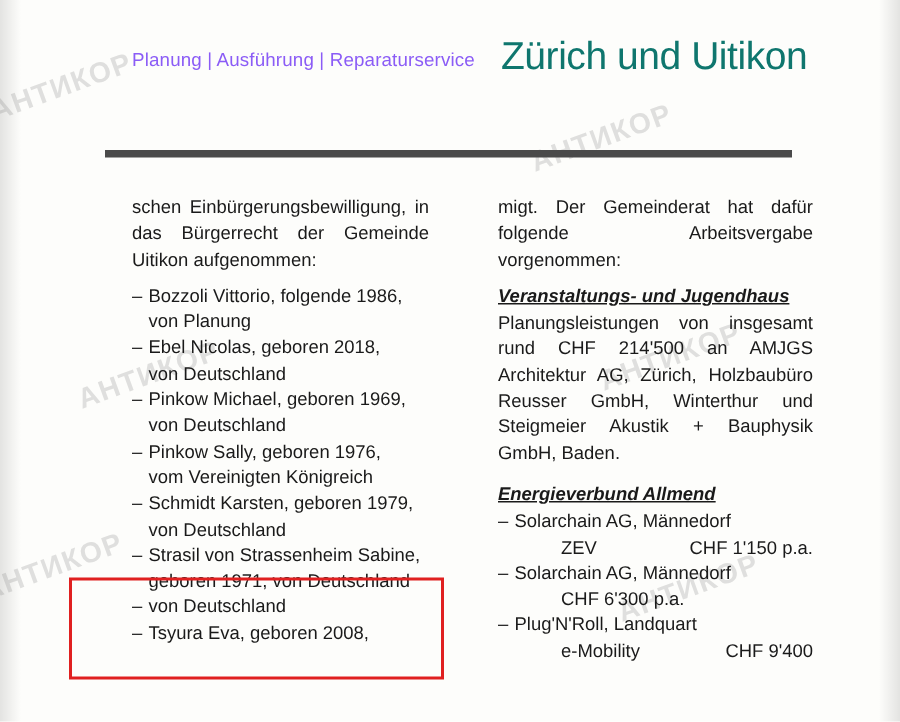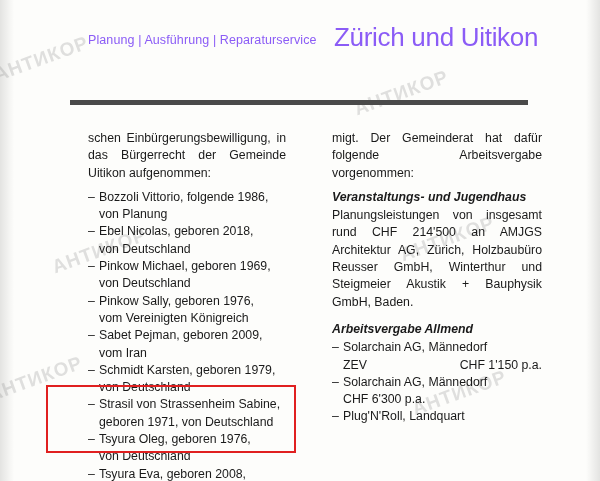--- a/index.html
+++ b/index.html
@@ -55,21 +55,21 @@
     font-size: 12.5px;
     color: #8b5cf6;
     letter-spacing: 0.1px;
   }
   .masthead {
     position: absolute;
     left: 334px;
     top: 22px;
     font-size: 26px;
     letter-spacing: -0.3px;
-    color: #8b5cf6;
+    color: #0f766e;
     white-space: nowrap;
   }
 
   .rule {
     position: absolute;
     left: 70px;
     top: 100px;
     width: 458px;
     height: 5px;
     background: #4a4a4a;
@@ -107,26 +107,28 @@
     left: 0;
     top: 0;
   }
   .subline { display: block; }
 
   .subhead {
     font-style: italic;
     font-weight: bold;
     margin: 10px 0 1px 0;
     font-size: 12.3px;
+    text-decoration: underline;
   }
   .subhead.first { margin-top: 4px; }
 
   .rowline {
     display: flex;
     justify-content: space-between;
+    margin-left: 31px;
   }
   .rowline .amt { white-space: nowrap; }
 
   .bigtitle {
     position: absolute;
     left: 332px;
     top: 424px;
     width: 230px;
     font-size: 17.5px;
     font-weight: bold;
@@ -193,65 +195,65 @@
       </li>
       <li>
         <span class="subline">Pinkow Michael, geboren 1969,</span>
         <span class="subline">von Deutschland</span>
       </li>
       <li>
         <span class="subline">Pinkow Sally, geboren 1976,</span>
         <span class="subline">vom Vereinigten Königreich</span>
       </li>
       <li>
-        <span class="subline">Sabet Pejman, geboren 2009, vom Iran</span>
-      </li>
-      <li>
         <span class="subline">Schmidt Karsten, geboren 1979,</span>
         <span class="subline">von Deutschland</span>
       </li>
       <li>
         <span class="subline">Strasil von Strassenheim Sabine,</span>
         <span class="subline">geboren 1971, von Deutschland</span>
       </li>
       <li>
-        <span class="subline">Tsyura Oleg, geboren 1976,</span>
         <span class="subline">von Deutschland</span>
       </li>
       <li>
         <span class="subline">Tsyura Eva, geboren 2008,</span>
 
       </li>
 
     </ul>
   </div>
 
   <div class="col col-right">
     <p class="para">migt. Der Gemeinderat hat dafür folgende Arbeitsvergabe vorgenommen:</p>
 
     <div class="subhead first">Veranstaltungs- und Jugendhaus</div>
     <p class="para">Planungsleistungen von insgesamt rund CHF 214'500 an AMJGS Architektur AG, Zürich, Holzbaubüro Reusser GmbH, Winterthur und Steigmeier Akustik + Bauphysik GmbH, Baden.</p>
 
-    <div class="subhead">Arbeitsvergabe Allmend</div>
+    <div class="subhead">Energieverbund Allmend</div>
     <ul class="list">
       <li>
         <span class="subline">Solarchain AG, Männedorf</span>
         <span class="rowline">
           <span>ZEV</span>
           <span class="amt">CHF 1'150 p.a.</span>
         </span>
       </li>
       <li>
         <span class="subline">Solarchain AG, Männedorf</span>
         <span class="rowline">
           <span class="amt">CHF 6'300 p.a.</span>
         </span>
       </li>
       <li>
         <span class="subline">Plug'N'Roll, Landquart</span>
+        <span class="rowline">
+          <span>e-Mobility</span>
+          <span class="amt">CHF 9'400</span>
+        </span>
       </li>
     </ul>
   </div>
 
 
   <div class="annot-box"></div>
 
 </div>
 
 </body></html>

